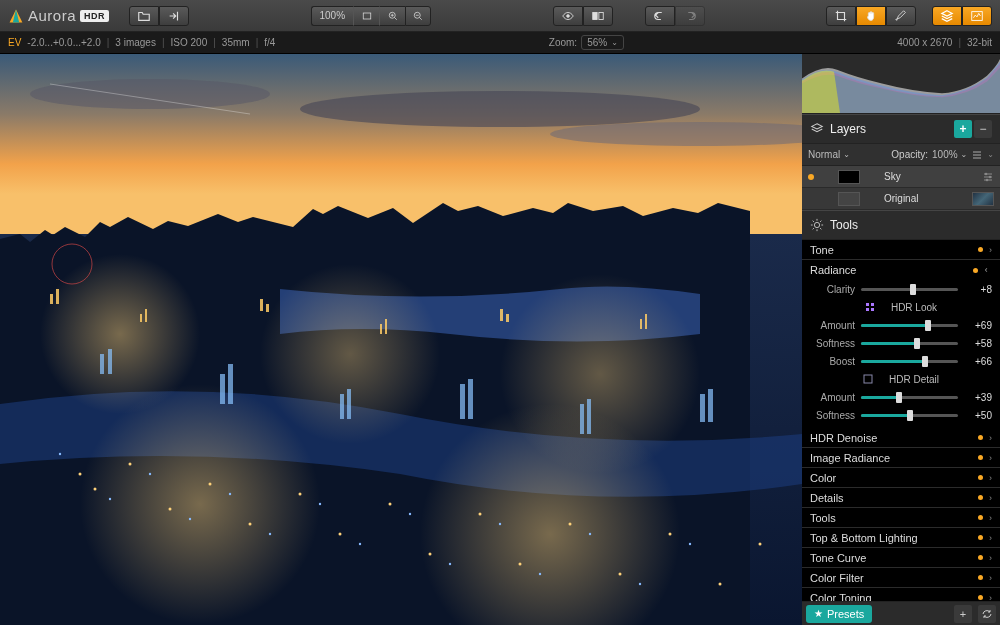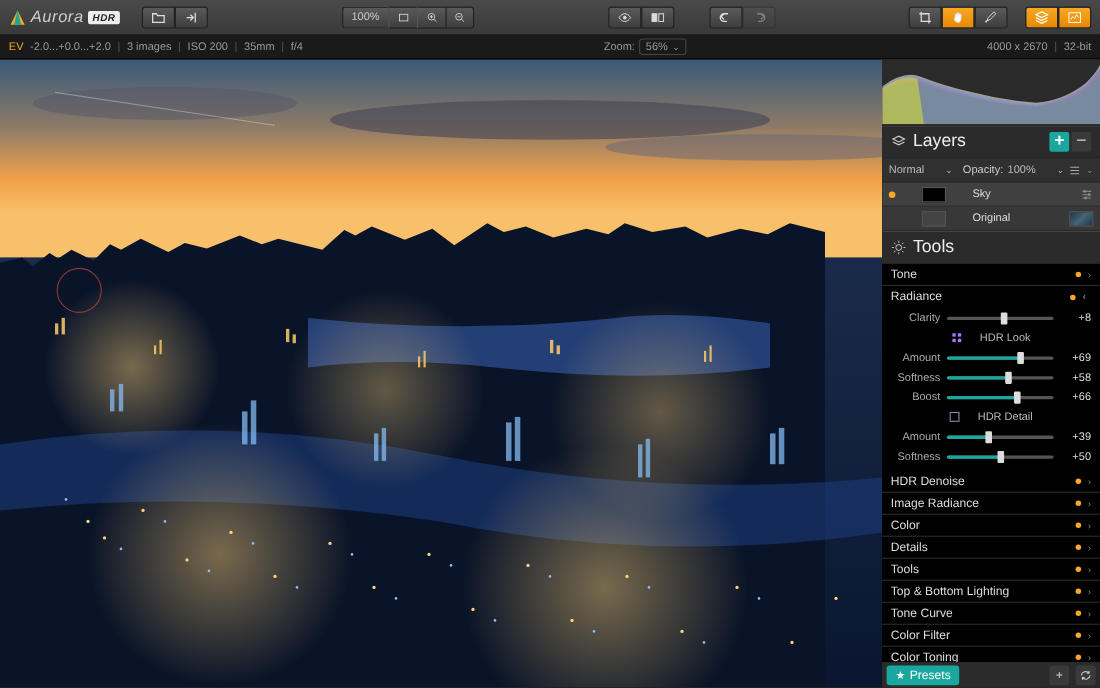--- a/index.html
+++ b/index.html
@@ -1,20 +1,20 @@
 <!DOCTYPE html>
 <html><head>
 <meta charset="utf-8">
 <style>
   * { box-sizing: border-box; margin: 0; padding: 0; font-family: -apple-system, "Helvetica Neue", Arial, sans-serif; }
   body { width: 1000px; height: 625px; background: #2a2a2a; color: #ccc; font-size: 11px; overflow: hidden; position: relative; }
 
   
   .toolbar { height: 32px; background: linear-gradient(#4a4a4a,#3a3a3a); display: flex; align-items: center; padding: 0 8px; gap: 6px; border-bottom:1px solid #222;}
-  .logo { display: flex; align-items: center; gap: 4px; margin-right: 14px; font-style: italic; }
+  .logo { display: flex; align-items: center; gap: 4px; margin-right: 14px; }
   .logo-mark { width: 16px; height: 16px; }
   .logo-text { font-weight: 300; font-size: 15px; letter-spacing: .5px; }
   .logo-badge { background: #eee; color: #222; font-size: 9px; font-weight: 700; padding: 1px 4px; border-radius: 2px; letter-spacing:.5px;}
   .tb-group { display: flex; gap: 0; }
   .tb-btn { width: 30px; height: 20px; background: linear-gradient(#5a5a5a,#3e3e3e); border: 1px solid #222; display: flex; align-items: center; justify-content: center; cursor: pointer; }
   .tb-btn:first-child { border-radius: 3px 0 0 3px; }
   .tb-btn:last-child { border-radius: 0 3px 3px 0; }
   .tb-btn.orange { background: linear-gradient(#f9a825,#e68900); }
   .tb-btn svg { width: 14px; height: 14px; fill: #ddd; stroke:#ddd; }
   .flex-spacer { flex: 1; }
@@ -36,29 +36,29 @@
   .main { display: flex; height: calc(625px - 32px - 22px); }
   .canvas { flex: 1; background: #202020; position: relative; overflow:hidden;}
   .canvas-image { width: 100%; height: 100%; }
   .sidebar { width: 198px; background: #333; display: flex; flex-direction: column; overflow:hidden;}
 
   
   .histogram { height: 60px; background: #2a2a2a; position: relative; border-bottom:1px solid #222;}
   .histogram svg { width:100%; height:100%;}
 
   
-  .panel-head { height: 26px; background: #2b2b2b; display: flex; align-items: center; padding: 14px 8px; font-size: 16px; color: #eee; border-top:1px solid #444; border-bottom:1px solid #222;}
+  .panel-head { height: 26px; background: #2b2b2b; display: flex; align-items: center; padding: 14px 8px; font-size: 12px; color: #eee; border-top:1px solid #444; border-bottom:1px solid #222;}
   .panel-head .spacer{flex:1;}
   .panel-head .icon-left{margin-right:6px;}
   .sq-btn { width:18px; height:18px; display:flex; align-items:center; justify-content:center; border-radius:2px; cursor:pointer;}
   .sq-btn.teal { background:#1aa89e; color:#fff; font-weight:bold;}
   .sq-btn.dark { background:#3a3a3a; color:#ccc; margin-left:2px;}
 
   .layer-controls { height:22px; background:#303030; display:flex; align-items:center; padding:0 6px; gap:4px; font-size:10px; border-bottom:1px solid #222;}
-  .dd { display:flex; align-items:center; gap:19px; cursor:pointer; color:#bbb;}
+  .dd { display:flex; align-items:center; gap:3px; cursor:pointer; color:#bbb;}
   .dd .chev{font-size:8px;}
   .layer-row { height:22px; background:#383838; display:flex; align-items:center; padding:0 6px; gap:24px; font-size:10px; border-bottom:1px solid #2a2a2a;}
   .layer-row.active{ background:#404040;}
   .layer-dot{width:6px;height:6px;border-radius:50%;background:#f9a825;}
   .layer-thumb{width:22px;height:14px;background:#111;border:1px solid #555;}
   .layer-name{flex:1; color:#ddd;}
   .layer-fx{width:22px;height:14px;background:linear-gradient(135deg,#234,#467,#234);border:1px solid #555;}
   .layer-fx.sky{background:#000;}
 
   

